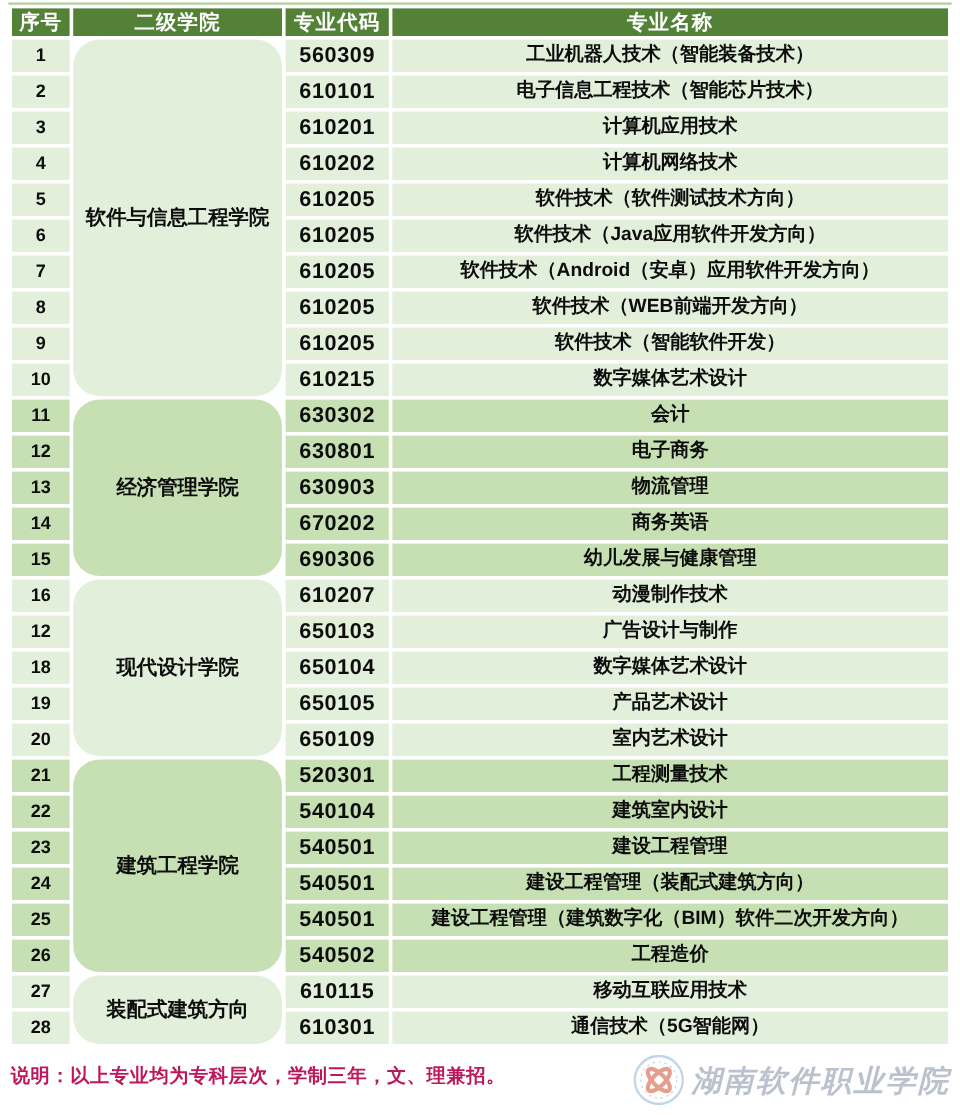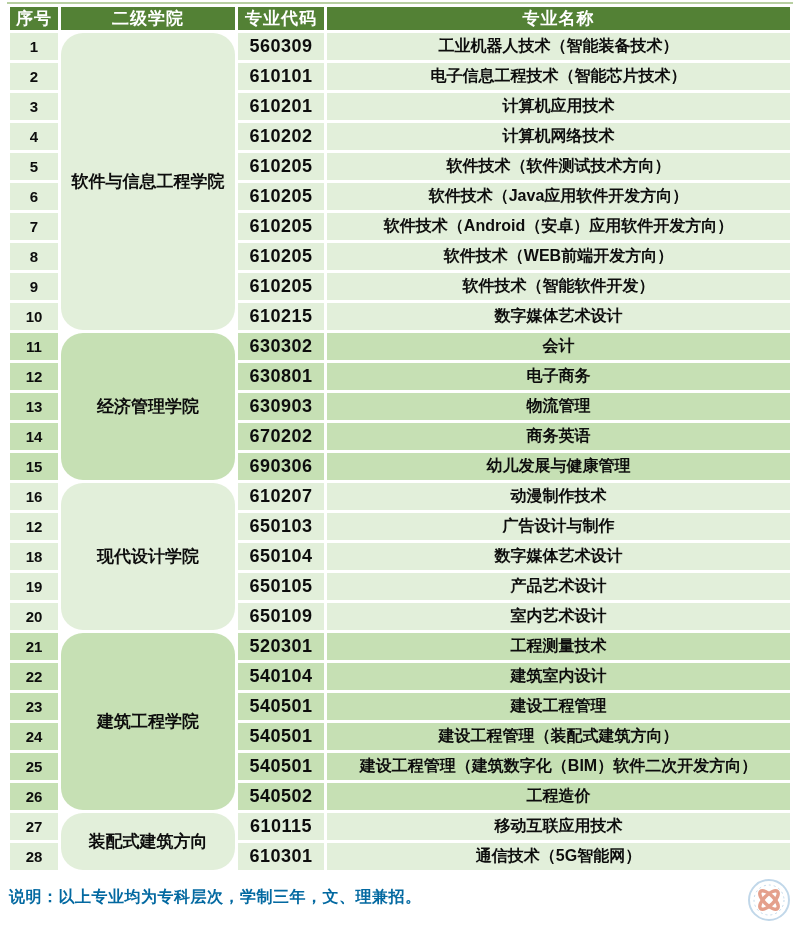--- a/index.html
+++ b/index.html
@@ -58,21 +58,21 @@
   tr.light  td { background: var(--row-light); }
   tr.medium td { background: var(--row-medium); }
   td.no-cell   { font-size: 15px; }
   td.code-cell { font-size: 18px; letter-spacing: 0.5px; }
   td.college-cell { font-size: 17px; border-radius: 22px; }
   td.major-cell   { font-size: 16px; margin-left: 16px; }
   .note {
     margin: 14px 0 0 9px;
     font-size: 16px;
     font-weight: 700;
-    color: #0369a1;
+    color: #be185d;
     letter-spacing: 0.5px;
   }
   .watermark {
     position: absolute;
     right: 8px;
     bottom: 6px;
     display: flex;
     align-items: center;
     gap: 4px;
     opacity: 0.55;
@@ -259,13 +259,14 @@
 
 <div class="note">说明：以上专业均为专科层次，学制三年，文、理兼招。</div>
 
 <div class="watermark">
   <svg width="46" height="46" viewBox="0 0 46 46">
     <circle cx="23" cy="23" r="20" fill="none" style="stroke:var(--wm-ring)" stroke-width="2"></circle>
     <circle cx="23" cy="23" r="15" fill="none" style="stroke:var(--wm-ring)" stroke-width="1" stroke-dasharray="2 3"></circle>
     <ellipse cx="23" cy="23" rx="12" ry="5" fill="none" style="stroke:var(--wm-mark)" stroke-width="3.5" transform="rotate(45 23 23)"></ellipse>
     <ellipse cx="23" cy="23" rx="12" ry="5" fill="none" style="stroke:var(--wm-mark)" stroke-width="3.5" transform="rotate(-45 23 23)"></ellipse>
   </svg>
+  <span class="wm-text">湖南软件职业学院</span>
 </div>
 
 </body></html>

